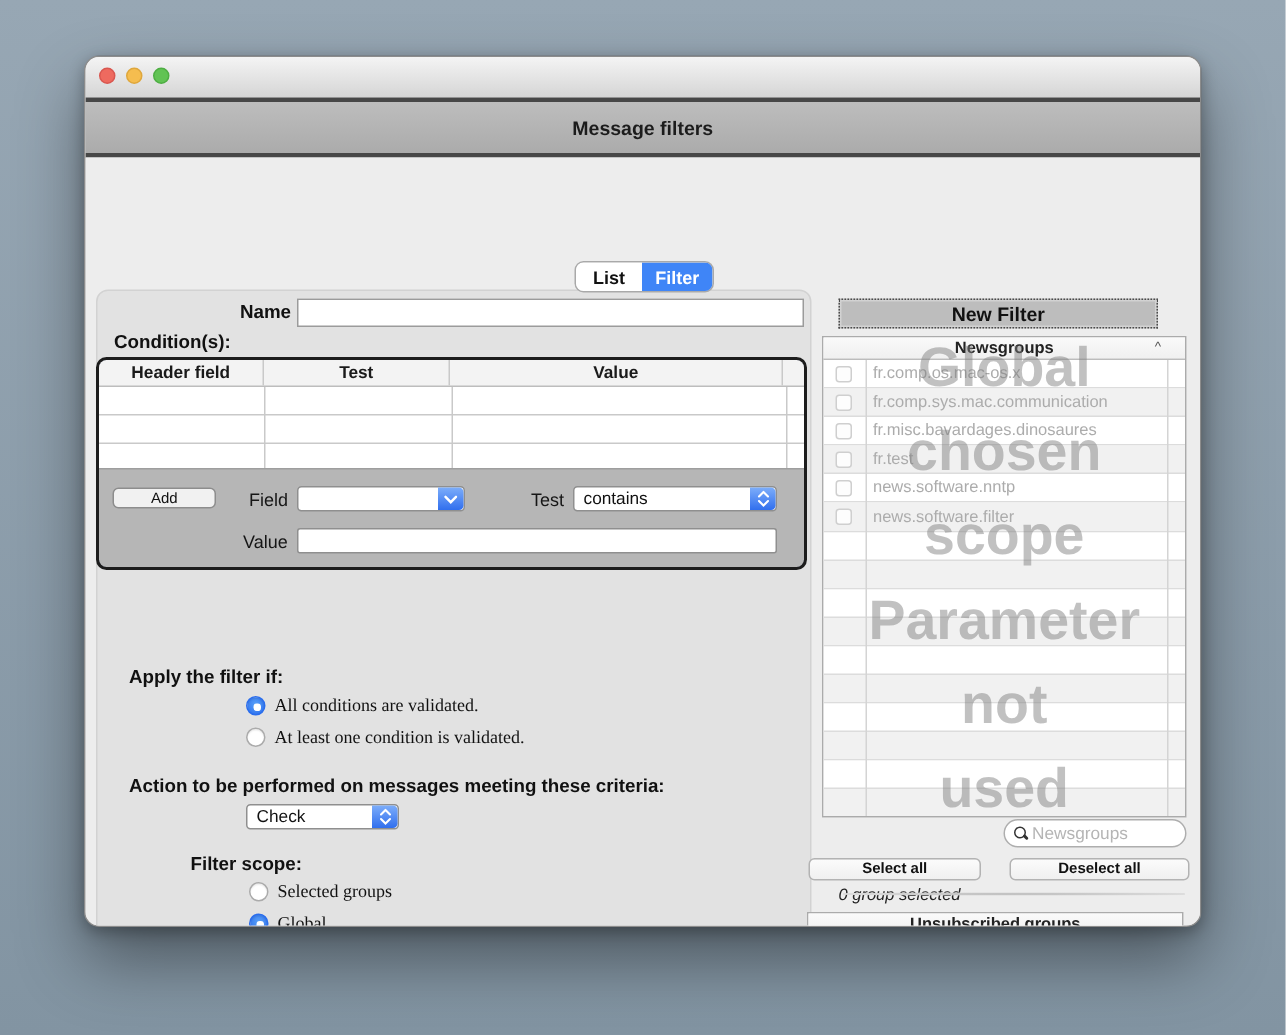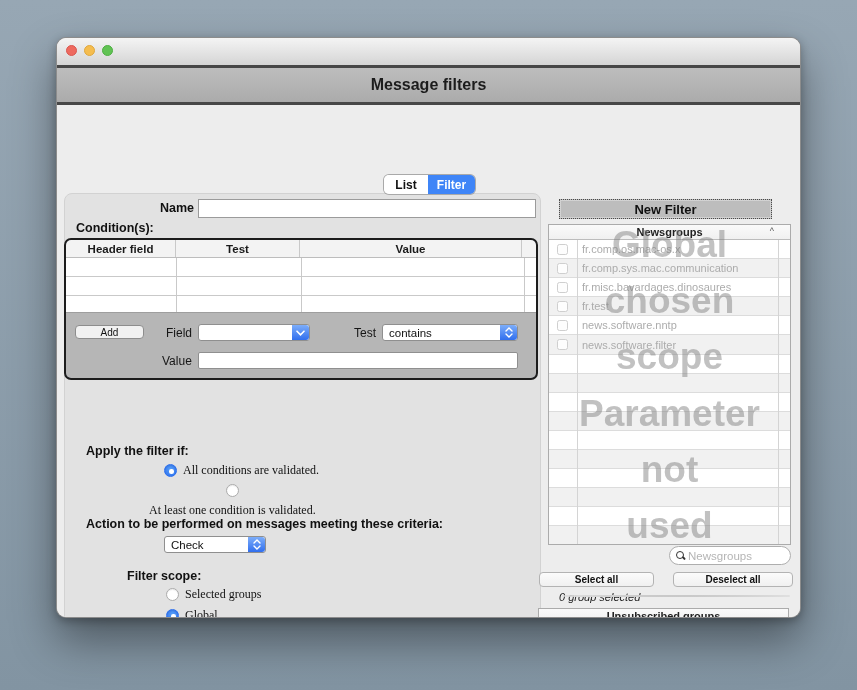--- a/index.html
+++ b/index.html
@@ -28,21 +28,21 @@
   .tl.red    { left:9px;  background:#ee6a5f; border:1px solid #d95750; }
   .tl.yellow { left:27px; background:#f5bd4f; border:1px solid #dfa73c; }
   .tl.green  { left:45px; background:#61c354; border:1px solid #4eae43; }
   .strip { position:absolute; left:0; right:0; height:3px; background:#474747; }
   .strip.s1 { top:27px; } .strip.s2 { top:64px; }
   .titleband {
     position:absolute; left:0; right:0; top:30px; height:34px;
     background:linear-gradient(#bdbdbd,#ababab);
     display:flex; align-items:center; justify-content:center;
   }
-  .titleband span { font-size:16px; font-weight:bold; color:#1c1c1c; }
+  .titleband span { font-size:13px; font-weight:bold; color:#1c1c1c; }
   .content { position:absolute; left:0; right:0; top:67px; bottom:0; background:#ededed; }
 
   
   .segmented { position:absolute; left:327px; top:70px; height:19px; display:flex; z-index:5;
     border-radius:5px; box-shadow:0 0 0 1px #a9a9a9; overflow:hidden; }
   .seg { height:19px; display:flex; align-items:center; justify-content:center;
     font-size:12px; padding:0 10px; cursor:default; }
   .seg.list { background:#ffffff; color:#111; font-weight:600; width:44px; }
   .seg.filter { background:#3f85f7; color:#fff; font-weight:600; width:47px; }
 
@@ -273,21 +273,21 @@
         <span class="gray-lbl" style="left:96px; top:41px;">Value</span>
         <input type="text" style="position: absolute; left: 132px; top: 39px; width: 320px; height: 17px; border: 1px solid rgb(143, 143, 143); border-radius: 2px; font-size: 11.5px; padding: 0px 4px; font-family: inherit;" value="">
       </div>
     </div>
 
     <div class="lbl-bold" style="left:29px; top:339px;">Apply the filter if:</div>
     <div class="radio-row" style="left:107px; top:358px;">
       <span class="radio sel"></span>
       <span class="rlabel">All conditions are validated.</span>
     </div>
-    <div class="radio-row" style="left:92px; top:379px;flex-direction:column;">
+    <div class="radio-row" style="left:107px; top:379px;">
       <span class="radio"></span>
       <span class="rlabel">At least one condition is validated.</span>
     </div>
 
     <div class="lbl-bold" style="left:29px; top:412px;">Action to be performed on messages meeting these criteria:</div>
     <div class="combo action-combo">
       <span>Check</span>
       <span class="stepper">
         <svg width="8" height="5" viewBox="0 0 8 5">
             <path d="M1 4 L4 1 L7 4" stroke="#fff" stroke-width="1.4" fill="none" stroke-linecap="round"></path>

